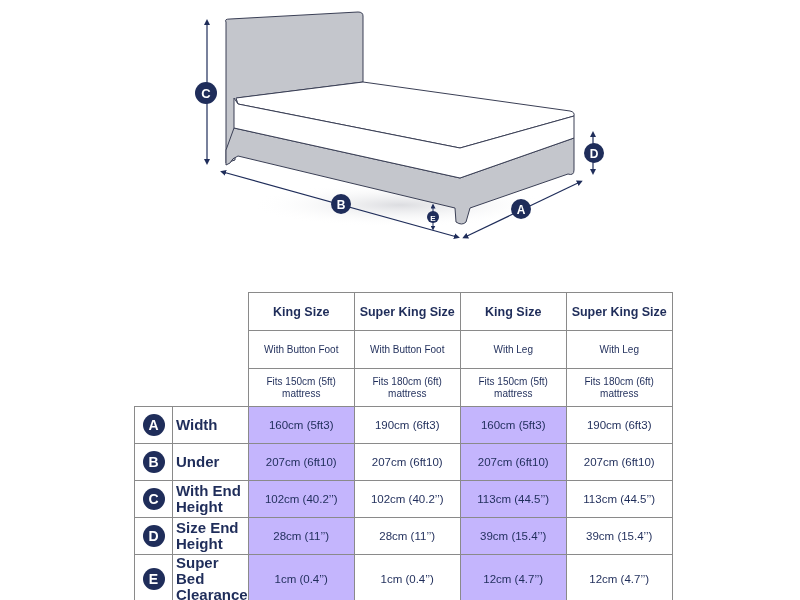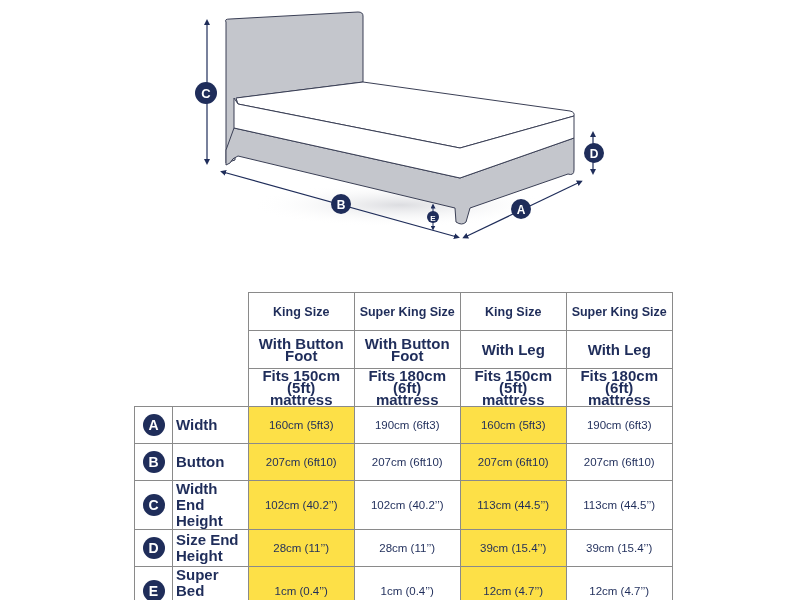--- a/index.html
+++ b/index.html
@@ -3,23 +3,23 @@
 <meta charset="utf-8">
 <style>
   html, body { margin:0; padding:0; background:#ffffff; }
   body { width:800px; height:600px; position:relative; overflow:hidden;
          font-family:"Liberation Sans", "DejaVu Sans", sans-serif; color:#1f2d5a; }
   .diagram { position:absolute; left:0; top:0; width:800px; height:260px; }
   .tbl { position:absolute; left:134px; top:292px; border-collapse:collapse; }
   .tbl td { border:1px solid #8a8a8a; text-align:center; vertical-align:middle; padding:0; }
   .tbl td.blank { border:none; }
   .hdr { font-weight:bold; font-size:12.5px; height:37px; color:#1f2d5a; }
-  .sub { font-size:15px; height:37px; color:#1f2d5a; line-height:12px;font-weight:bold; }
+  .sub { font-size:10px; height:37px; color:#1f2d5a; line-height:12px; }
   .val { font-size:11.5px; height:36px; color:#1f2d5a; }
-  .shade { background:#fde047; }
+  .shade { background:#c4b5fd; }
   .badge-cell { width:37px; }
   .label-cell { width:68px; text-align:left !important; font-weight:bold; font-size:15px; padding-left:3px !important; line-height:16px; }
   .col { width:105px; }
   .badge { display:inline-block; width:22px; height:22px; border-radius:50%; background:#1f2d5a; color:#fff;
            font-weight:bold; font-size:14px; line-height:22px; text-align:center; }
   .dlbl { font-family:"Liberation Sans", sans-serif; font-weight:bold; }
 </style>
 </head>
 <body>
 
@@ -95,29 +95,29 @@
   <tr>
     <td class="val badge-cell"><span class="badge">A</span></td>
     <td class="label-cell"><span>Width</span></td>
     <td class="val shade">160cm (5ft3)</td>
     <td class="val">190cm (6ft3)</td>
     <td class="val shade">160cm (5ft3)</td>
     <td class="val">190cm (6ft3)</td>
   </tr>
   <tr>
     <td class="val badge-cell"><span class="badge">B</span></td>
-    <td class="label-cell"><span>Button</span></td>
+    <td class="label-cell"><span>Under</span></td>
     <td class="val shade">207cm (6ft10)</td>
     <td class="val">207cm (6ft10)</td>
     <td class="val shade">207cm (6ft10)</td>
     <td class="val">207cm (6ft10)</td>
   </tr>
   <tr>
     <td class="val badge-cell"><span class="badge">C</span></td>
-    <td class="label-cell"><span>Width End</span><br><span>Height</span></td>
+    <td class="label-cell"><span>With End</span><br><span>Height</span></td>
     <td class="val shade">102cm (40.2’’)</td>
     <td class="val">102cm (40.2’’)</td>
     <td class="val shade">113cm (44.5’’)</td>
     <td class="val">113cm (44.5’’)</td>
   </tr>
   <tr>
     <td class="val badge-cell"><span class="badge">D</span></td>
     <td class="label-cell"><span>Size End</span><br><span>Height</span></td>
     <td class="val shade">28cm (11’’)</td>
     <td class="val">28cm (11’’)</td>

